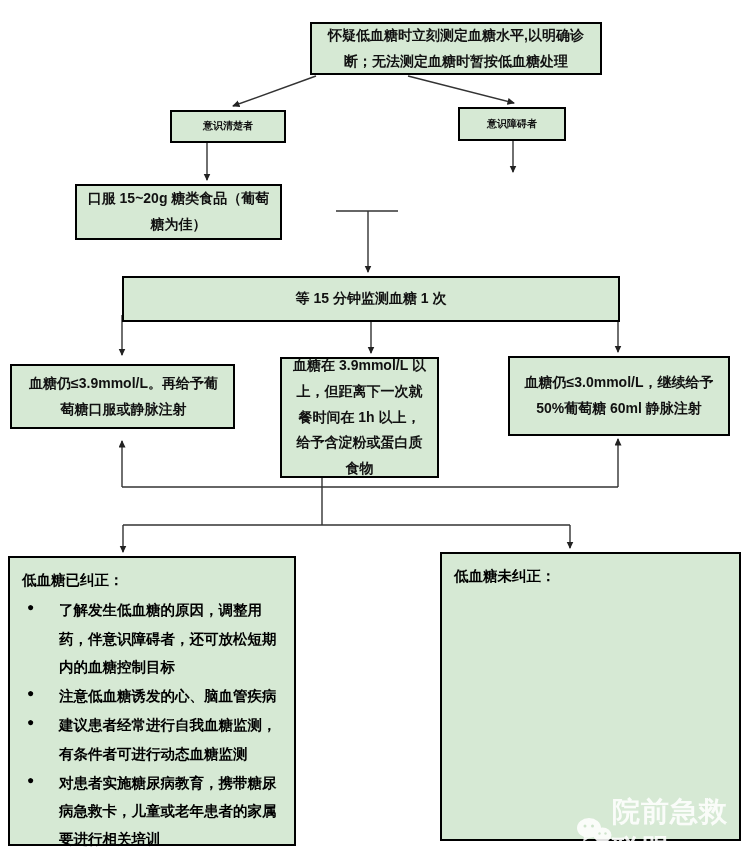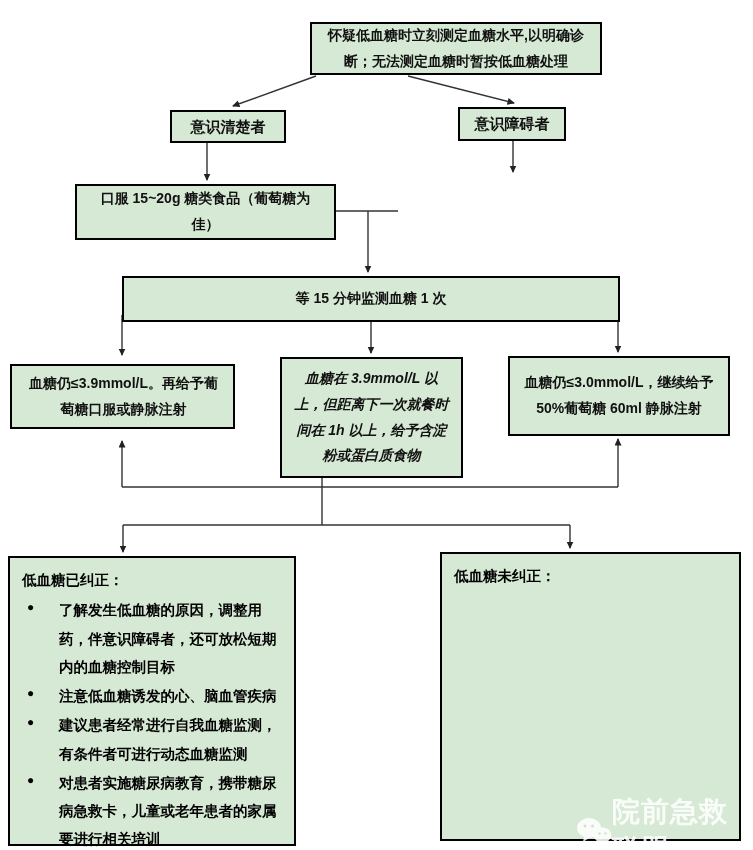--- a/index.html
+++ b/index.html
@@ -9,21 +9,21 @@
   }
   .connectors{position:absolute;left:0;top:0;z-index:1;}
   .node{
     position:absolute;z-index:2;box-sizing:border-box;
     background:var(--box_fill,#d6e9d4);
     border:2px solid var(--box_border,#000000);
     display:flex;align-items:center;justify-content:center;
     text-align:center;font-weight:bold;color:#111;
     font-size:14px;line-height:1.85;padding:4px 10px;
   }
-  .node.small{font-size:15px;}
+  .node.small{font-size:10px;}
   .bignode{
     position:absolute;z-index:2;box-sizing:border-box;
     background:var(--box_fill,#d6e9d4);
     border:2px solid var(--box_border,#000000);
     font-weight:bold;color:#000000;font-size:14.5px;line-height:1.95;
     padding:8px 10px 6px 12px;text-align:left;
   }
   .bigtitle{margin:0 0 2px 0;}
   .bignode ul{list-style:none;margin:0;padding:0;}
   .bignode li{position:relative;padding-left:36px;margin:1px;font-family:Liberation Serif, serif;}
@@ -72,28 +72,28 @@
       <line x1="570" y1="525" x2="570" y2="548" marker-end="url(#arr)"></line>
     </g>
   </svg>
 
   <div class="node" style="left:310px;top:22px;width:292px;height:53px;">怀疑低血糖时立刻测定血糖水平,以明确诊断；无法测定血糖时暂按低血糖处理</div>
 
   <div class="node small" style="left:170px;top:110px;width:116px;height:33px;">意识清楚者</div>
 
   <div class="node small" style="left:458px;top:107px;width:108px;height:34px;">意识障碍者</div>
 
-  <div class="node" style="left:75px;top:184px;width:261px;height:56px;">口服 15~20g 糖类食品（葡萄糖为佳）</div>
+  <div class="node" style="left:75px;top:184px;width:207px;height:56px;">口服 15~20g 糖类食品（葡萄糖为佳）</div>
 
 
   <div class="node" style="left:122px;top:276px;width:498px;height:46px;">等 15 分钟监测血糖 1 次</div>
 
   <div class="node" style="left:10px;top:364px;width:225px;height:65px;padding-left:12px;">血糖仍≤3.9mmol/L。再给予葡萄糖口服或静脉注射</div>
 
-  <div class="node" style="left:280px;top:357px;width:183px;height:121px;font-style:italic;">血糖在 3.9mmol/L 以上，但距离下一次就餐时间在 1h 以上，给予含淀粉或蛋白质食物</div>
+  <div class="node" style="left:280px;top:357px;width:159px;height:121px;">血糖在 3.9mmol/L 以上，但距离下一次就餐时间在 1h 以上，给予含淀粉或蛋白质食物</div>
 
   <div class="node" style="left:508px;top:356px;width:222px;height:80px;">血糖仍≤3.0mmol/L，继续给予 50%葡萄糖 60ml 静脉注射</div>
 
   <div class="bignode" style="left:8px;top:556px;width:288px;height:290px;">
     <div class="bigtitle">低血糖已纠正：</div>
     <ul>
       <li>了解发生低血糖的原因，调整用药，伴意识障碍者，还可放松短期内的血糖控制目标</li>
       <li>注意低血糖诱发的心、脑血管疾病</li>
       <li>建议患者经常进行自我血糖监测，有条件者可进行动态血糖监测</li>
       <li>对患者实施糖尿病教育，携带糖尿病急救卡，儿童或老年患者的家属要进行相关培训</li>

